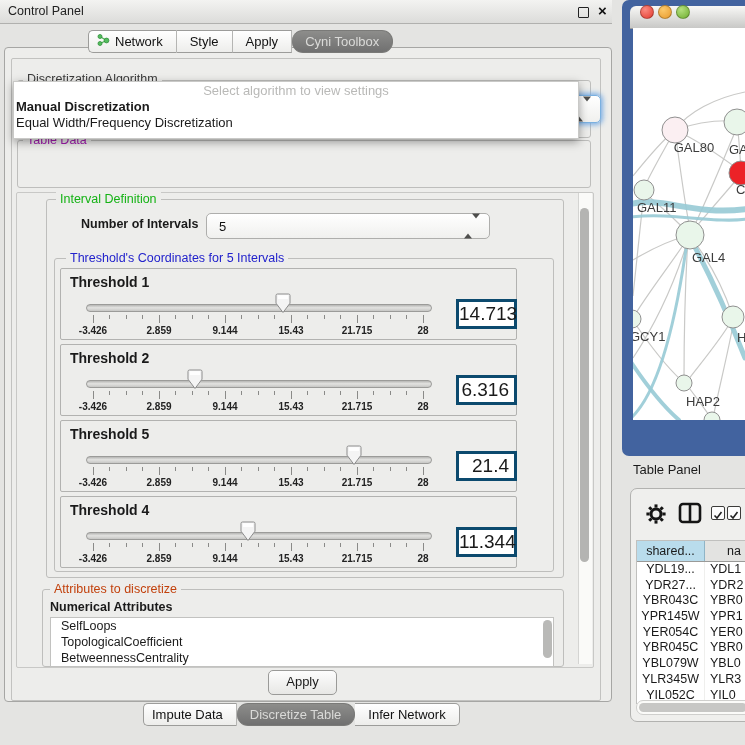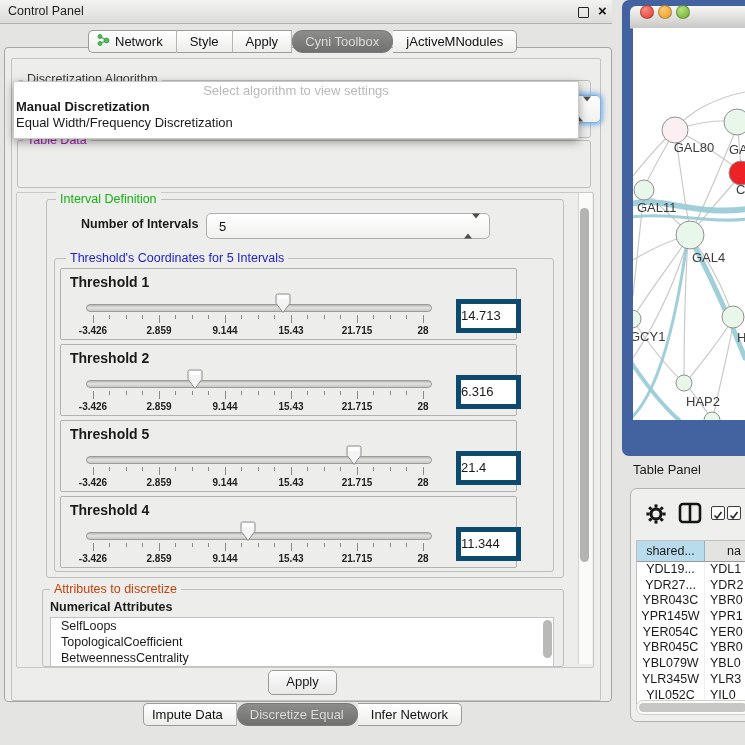--- a/index.html
+++ b/index.html
@@ -68,21 +68,21 @@
 
   .thr-panel{position:absolute;left:60px;width:455px;height:70px;border:1px solid #b2b2b0;border-radius:2px;}
   .thr-label{position:absolute;left:9px;top:5px;font-size:14px;font-weight:bold;}
   .thr-slider{position:absolute;left:25px;top:0;width:344px;height:70px;}
   .thr-track{position:absolute;left:0;top:35px;width:344px;height:6px;border:1px solid #9b9b99;
              border-radius:4px;background:linear-gradient(#b6b6b4,#e2e2e0 45%,#c6c6c4);}
   .tick{position:absolute;width:1px;background:#8a8a88;}
   .tick-label{position:absolute;width:44px;text-align:center;font-size:10px;font-weight:bold;color:#222;}
   .thr-handle{position:absolute;width:16px;height:21px;}
   .thr-value{position:absolute;left:395px;top:30px;width:50px;height:24px;background:#fff;
-             border:5px solid #0c4a6e;font-size:13px;padding-right:5px;line-height:24px;}
+             border:3px solid #0c4a6e;font-size:19px;text-align:right;padding-right:5px;line-height:24px;}
 
   .attr-group{left:42px;top:589px;width:520px;height:76px;}
   .attr-glabel{left:50px;top:582px;color:#c2410c;}
   .attr-head{left:50px;top:600px;font-size:12.5px;font-weight:bold;}
   .attr-list{left:50px;top:617px;width:502px;height:48px;background:#fff;border:1px solid #c2c2c0;overflow:hidden;}
   .attr-item{height:16px;line-height:16px;padding-left:10px;font-size:12.5px;}
   .attr-thumb{position:absolute;right:1px;top:2px;width:9px;height:38px;background:#b9b9b7;border-radius:5px;}
 
   .apply-btn{left:268px;top:670px;width:67px;height:23px;background:linear-gradient(#fdfdfd,#e7e7e5);
              border:1px solid #9a9a98;border-radius:5px;font-size:13px;text-align:center;line-height:22px;}
@@ -140,23 +140,20 @@
       <span>Network</span>
     </div>
     <div class="tab">
         <span>Style</span>
       </div>
     <div class="tab">
         <span>Apply</span>
       </div>
     <div class="tab sel">
         <span>Cyni Toolbox</span>
-      </div>
-    <div class="tab">
-        <span>jActiveMNodules</span>
       </div>
   </div>
 
   <div class="abs group-label alg-label">Discretization Algorithm</div>
   <div class="abs group alg-group"></div>
   <div class="abs combo combo-focus">
     <span class="stepper"><span class="tri-up"></span><span class="tri-down"></span></span>
   </div>
 
   <div class="abs popup">
@@ -349,21 +346,21 @@
     <div class="attr-thumb"></div>
   </div>
 
   <div class="abs apply-btn">Apply</div>
 
   <div class="abs bottom-tabs">
     <div class="tab">
         <span>Impute Data</span>
       </div>
     <div class="tab sel">
-        <span>Discretize Equal</span>
+        <span>Discretize Table</span>
       </div>
     <div class="tab">
         <span>Infer Network</span>
       </div>
   </div>
 
   <div class="abs net-window"></div>
   <div class="abs net-titlebar"></div>
   <div class="abs light" style="left:640px;background:radial-gradient(circle at 35% 30%,#fa8a80,#e33a2e);"></div>
   <div class="abs light" style="left:658px;background:radial-gradient(circle at 35% 30%,#fcc96a,#e89a2c);"></div>

